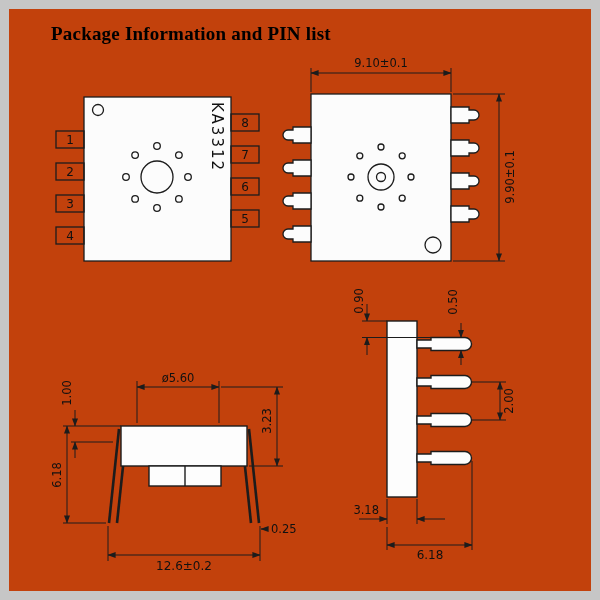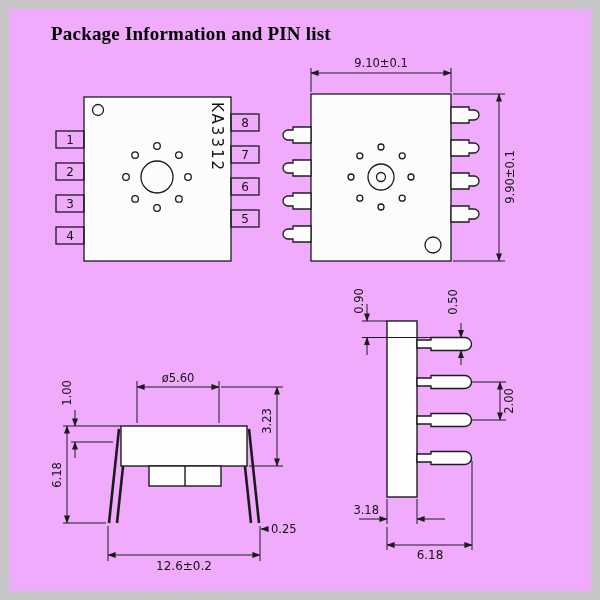--- a/index.html
+++ b/index.html
@@ -2,21 +2,21 @@
 <html><head>
 <meta charset="utf-8">
 <style>
   html,body{margin:0;padding:0;}
   body{
     width:600px;height:600px;position:relative;
     background:#c8c8c8;
     font-family:"DejaVu Sans",sans-serif;
   }
   .page{
-    position:absolute;inset:0;background:#f0abfc;
+    position:absolute;inset:0;background:#c2410c;
     border:9px solid #c6c6c6;box-sizing:border-box;
   }
   .title{
     position:absolute;left:42px;top:14px;
     font-family:"Liberation Serif",serif;
     font-weight:bold;font-size:19px;color:#000;
     letter-spacing:0.2px;
   }
   svg{position:absolute;left:0;top:0;}
   svg text{

